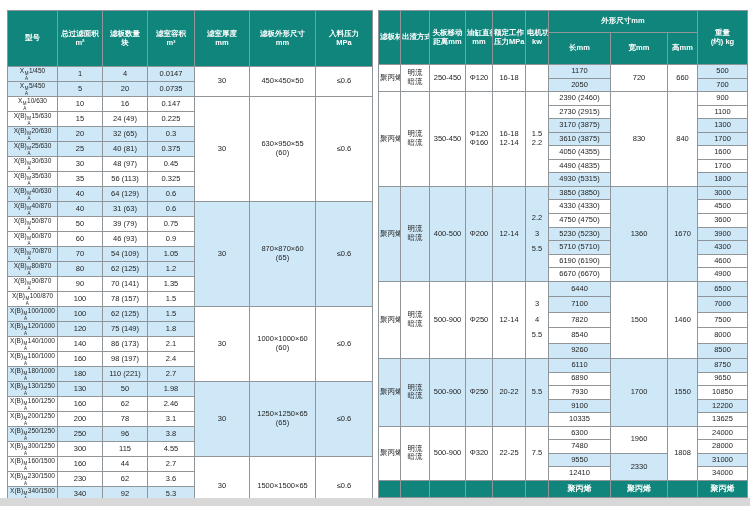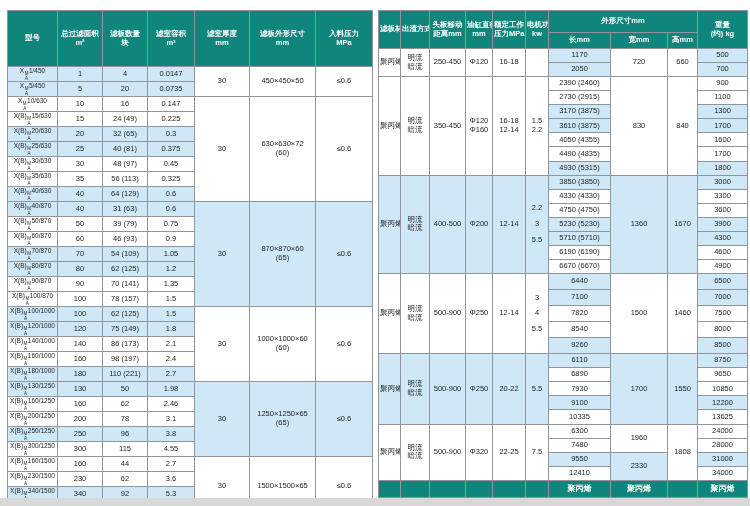--- a/index.html
+++ b/index.html
@@ -10,21 +10,21 @@
   }
   .wrap { display:flex; gap:5px; padding:10px 0 0 7px; }
   table.spec { border-collapse:collapse; table-layout:fixed; height:488px; border:1px solid #5d6366; }
   .spec th, .spec td {
     border:1px solid #8f9598; padding:0 1px; text-align:center; vertical-align:middle;
     font-size:7.5px; line-height:1.15; color:#1d1d1d; overflow:hidden; white-space:nowrap;
   }
   .spec thead th { background:var(--teal); color:#fff; font-weight:700; font-size:7.5px; }
   tr.h1 { height:56px; }
   tr.rh1 { height:22px; }
-  tr.rh2 { height:16px; }
+  tr.rh2 { height:32px; }
   tr.foot { height:17px; }
   tr.foot td { background:var(--teal); color:#fff; font-weight:700; font-size:8px; }
   td.sh { background:var(--shade); }
   td.model { font-size:6.5px; padding:0; }
   .stack { display:inline-flex; flex-direction:column; vertical-align:-2px; margin:0 0.5px; }
   .stack b { font-weight:400; font-size:4.5px; line-height:4.5px; }
   td.mv div { margin:0 0; }
   td.mv.spread div { margin:7px 0; }
   .gray-bar { width:750px; height:8px; background:#d8d8d8; margin-top:0px; position:absolute; bottom:0; left:0; }
 </style>
@@ -98,21 +98,21 @@
         <tr>
           <td class="model">X<span class="stack">
               <b>M</b>
               <b>A</b>
             </span>10/630</td>
           <td>10</td>
           <td>16</td>
           <td>0.147</td>
           <td rowspan="7">30</td>
           <td rowspan="7">
-            <div>630×630×72</div>
+            <div>630×950×55</div>
             <div>(60)</div>
           </td>
           <td rowspan="7">≤0.6</td>
         </tr>
         <tr>
           <td class="model">X(B)<span class="stack">
               <b>M</b>
               <b>A</b>
             </span>15/630</td>
           <td>15</td>
@@ -528,21 +528,21 @@
             <div>3</div>
             <div>5.5</div>
           </td>
           <td class="sh">3850 (3850)</td>
           <td rowspan="7" class="sh">1360</td>
           <td rowspan="7" class="sh">1670</td>
           <td class="sh">3000</td>
         </tr>
         <tr>
           <td>4330 (4330)</td>
-          <td>3300</td>
+          <td>4500</td>
         </tr>
         <tr>
           <td>4750 (4750)</td>
           <td>3600</td>
         </tr>
         <tr>
           <td class="sh">5230 (5230)</td>
           <td class="sh">3900</td>
         </tr>
         <tr>

